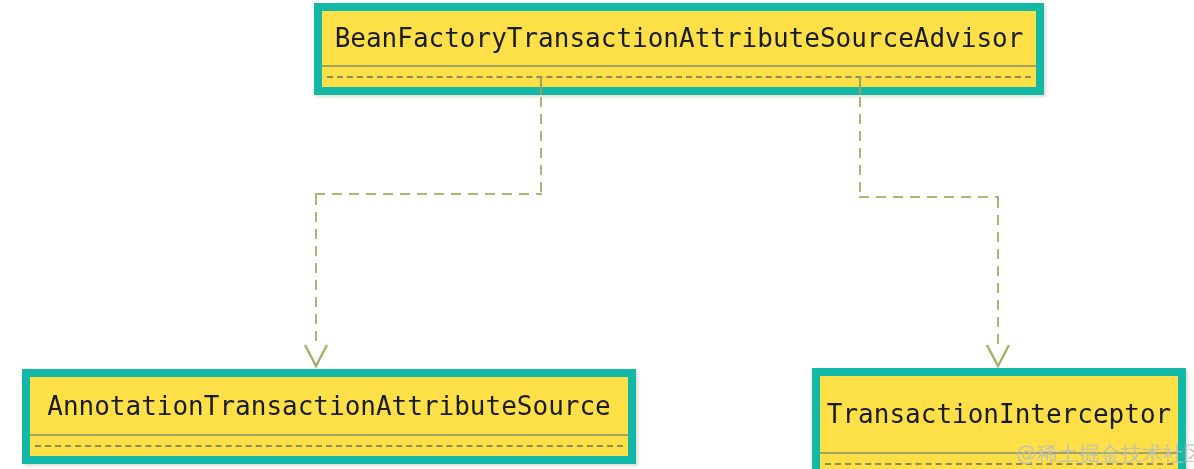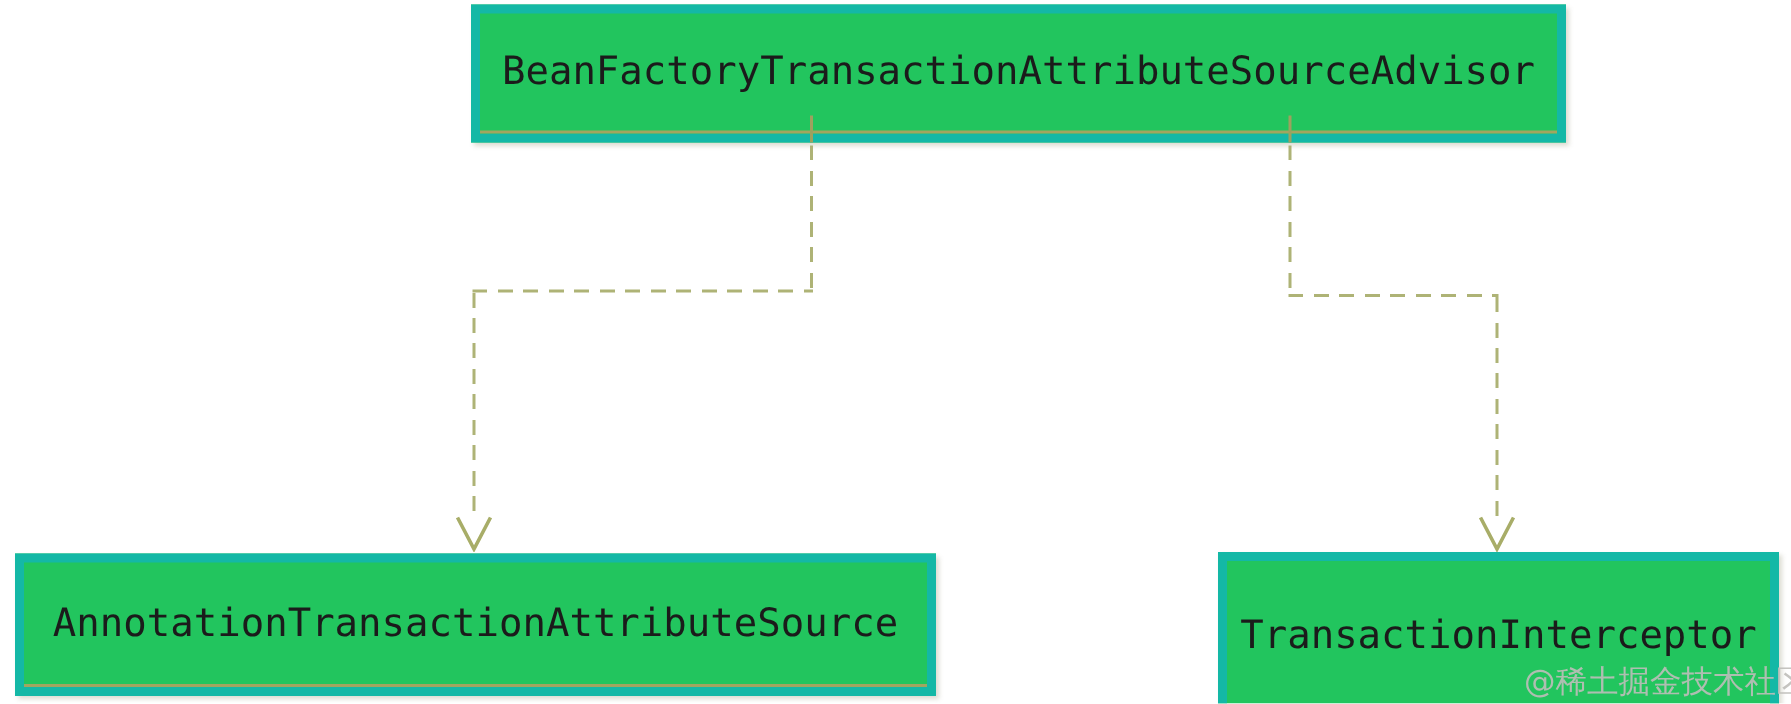--- a/index.html
+++ b/index.html
@@ -11,25 +11,25 @@
     position: relative;
     width: 1194px;
     height: 469px;
     background: #ffffff;
     overflow: hidden;
     font-family: "DejaVu Sans Mono", "Liberation Mono", monospace;
   }
   .class-box {
     position: absolute;
     box-sizing: border-box;
-    background: #22c55e;
-    border: 6px solid #14b8a6;
+    background: #fde047;
+    border: 8px solid #14b8a6;
     box-shadow: 2px 2px 3px rgba(120,120,80,0.25);
     display: flex;
-    flex-direction: row;
+    flex-direction: column;
   }
   .class-title {
     flex: 1;
     display: flex;
     align-items: center;
     justify-content: center;
     font-size: 26px;
     color: #1b1b1b;
     border-bottom: 2px solid #a2a560;
     white-space: nowrap;
@@ -85,21 +85,21 @@
 
 <div id="canvas">
 
   <div class="class-box" style="left:314px; top:3px; width:730px; height:92px;">
     <div class="class-title">BeanFactoryTransactionAttributeSourceAdvisor</div>
     <div class="class-members">
       <div class="members-dashed-line"></div>
     </div>
   </div>
 
-  <div class="class-box" style="left:10px; top:369px; width:614px; height:95px;">
+  <div class="class-box" style="left:22px; top:369px; width:614px; height:95px;">
     <div class="class-title">AnnotationTransactionAttributeSource</div>
     <div class="class-members">
       <div class="members-dashed-line"></div>
     </div>
   </div>
 
   <div class="class-box" style="left:812px; top:368px; width:374px; height:114px;">
     <div class="class-title">TransactionInterceptor</div>
     <div class="class-members">
       <div class="members-dashed-line"></div>

